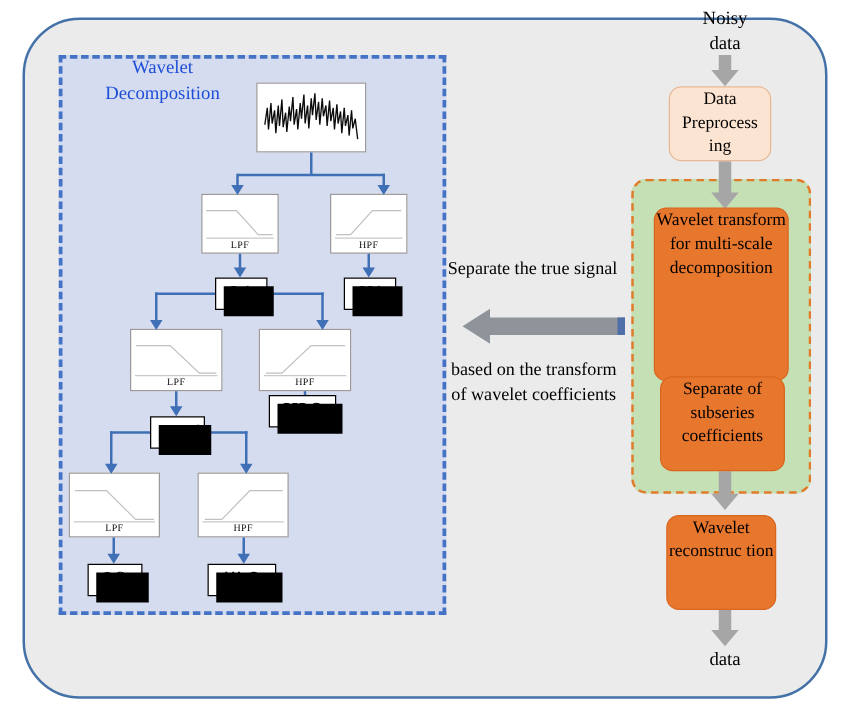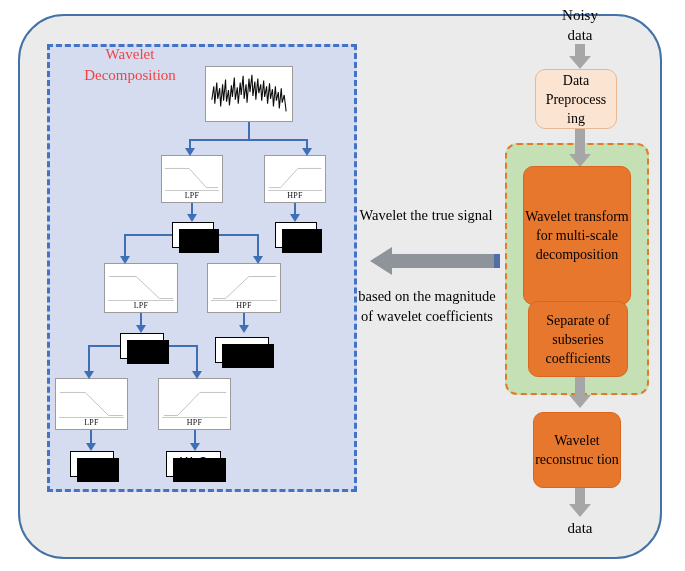--- a/index.html
+++ b/index.html
@@ -40,21 +40,21 @@
     border: 3px dashed #4472c4;
     box-sizing: border-box;
   }
   .wd-title {
     position: absolute;
     left: 55px;
     top: 44px;
     width: 150px;
     font-size: 15px;
     line-height: 21px;
-    color: #ef4444;
+    color: #1d4ed8;
     text-align: center;
   }
 
   
   .thumb {
     position: absolute;
     background: #ffffff;
     border: 1px solid #9b9b9b;
     box-sizing: border-box;
     overflow: hidden;
@@ -123,21 +123,21 @@
     position: absolute;
     text-align: center;
     font-size: 15px;
     line-height: 20px;
     color: #000;
   }
   .proc-box {
     position: absolute;
     box-sizing: border-box;
     display: flex;
-    align-items: center;
+    align-items: flex-start;
     justify-content: center;
     text-align: center;
     font-size: 14px;
     line-height: 19px;
     color: #000;
     border-radius: 10px;
     z-index: 3;
   }
   .proc-pre {
     background: #fce4d2;
@@ -293,21 +293,21 @@
   </div>
 
   <div class="blue-line" style="left:140px; top:313px; width:2px; height:14px;"></div>
   <div class="blue-arrow" style="left:136px; top:325px;"></div>
   <div class="blue-line" style="left:243px; top:313px; width:2px; height:14px;"></div>
   <div class="blue-arrow" style="left:239px; top:325px;"></div>
 
   <div class="node" style="left:120px; top:333px; width:44px; height:26px;justify-content:flex-end;">
     <span>L2</span>
   </div>
-  <div class="node" style="left:215px; top:337px; width:54px; height:26px;font-weight:bold;">
+  <div class="node" style="left:215px; top:316px; width:54px; height:26px;font-weight:bold;">
     <span>HL2</span>
   </div>
 
   <div class="blue-line" style="left:88px; top:345px; width:34px; height:2px;"></div>
   <div class="blue-line" style="left:88px; top:345px; width:2px; height:28px;"></div>
   <div class="blue-arrow" style="left:84px; top:371px;"></div>
   <div class="blue-line" style="left:164px; top:345px; width:34px; height:2px;"></div>
   <div class="blue-line" style="left:196px; top:345px; width:2px; height:28px;"></div>
   <div class="blue-arrow" style="left:192px; top:371px;"></div>
 
@@ -333,31 +333,31 @@
   <div class="blue-arrow" style="left:190px; top:443px;"></div>
 
   <div class="node" style="left:70px; top:451px; width:44px; height:26px;">
     <span>L3</span>
   </div>
   <div class="node" style="left:166px; top:451px; width:55px; height:26px;font-family:Liberation Mono, monospace;">
     <span>HL3</span>
   </div>
 
   <div class="sep-text" style="left:345px; top:205px; width:162px;">
-    <div>Wavelet the true signal</div>
+    <div>Separate the true signal</div>
   </div>
 
   <div class="left-arrow" style="left:370px; top:247px; width:130px; height:28px;">
     <div class="shaft" style="width:108px;"></div>
     <div class="head"></div>
     <div class="tail"></div>
   </div>
 
   <div class="sep-text" style="left:344px; top:286px; width:166px;">
-    <div>based on the magnitude</div>
+    <div>based on the transform</div>
     <div>of wavelet coefficients</div>
   </div>
 
   <div class="cap-text" style="left:525px; top:5px; width:110px;">
     <div>Noisy</div>
     <div>data</div>
   </div>
 
   <div class="garrow" style="left:566px; top:44px; width:28px; height:25px;">
     <div class="shaft" style="width:10px; height:14px;"></div>

